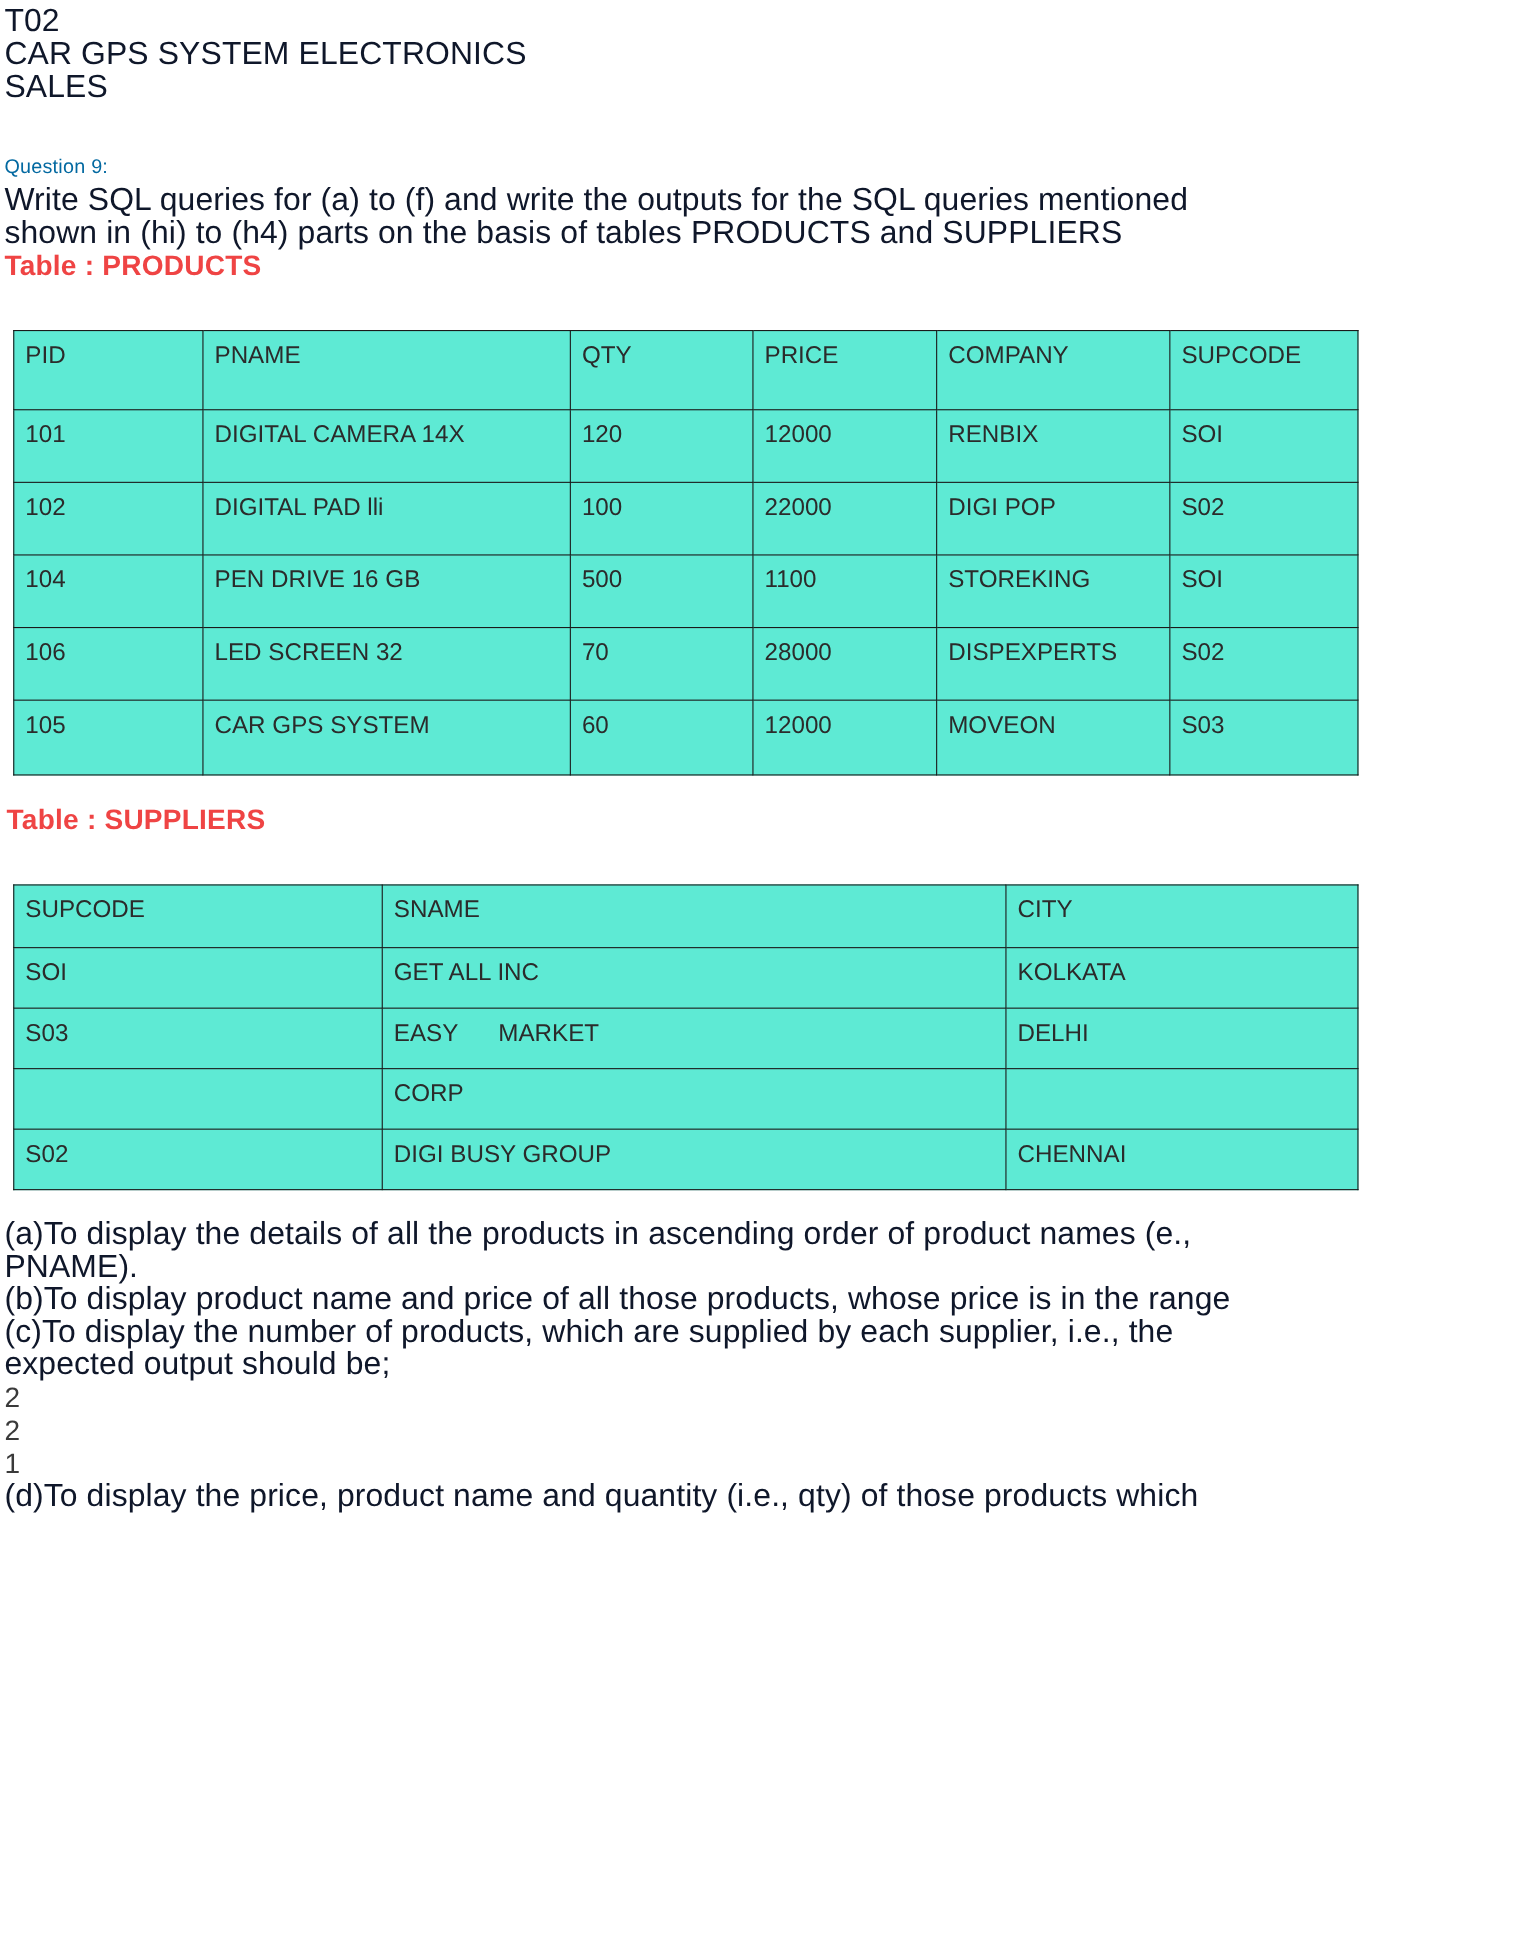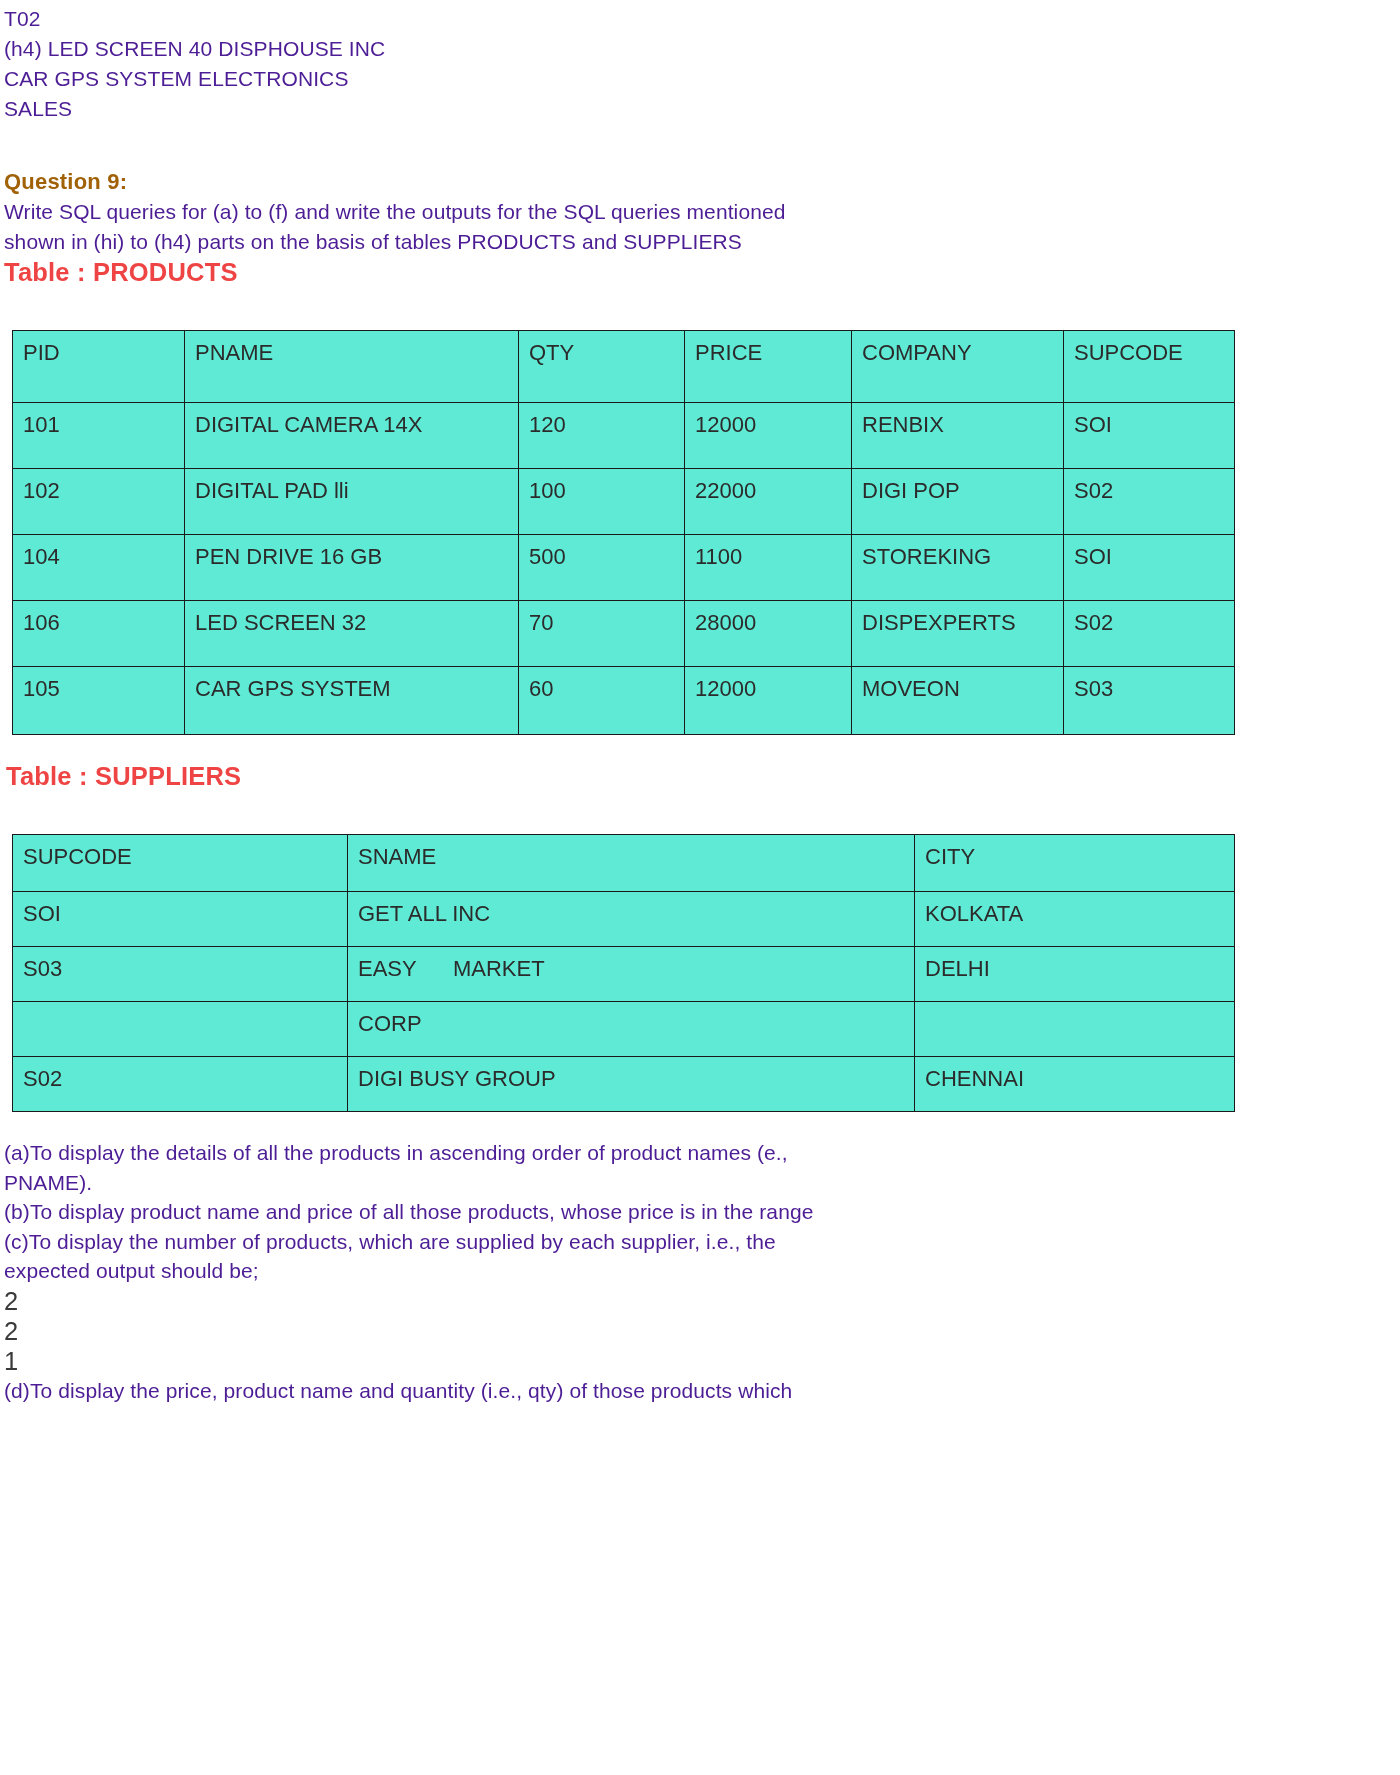--- a/index.html
+++ b/index.html
@@ -18,36 +18,36 @@
   }
   .page {
     width: 1400px;
     min-height: 1775px;
     padding: 4px 0 0 4px;
     position: relative;
   }
 
   
   .line {
-    font-size: 21px;
+    font-size: 29px;
     line-height: 30px;
-    color: #4c1d95;
+    color: #0f172a;
     white-space: pre-wrap;
     letter-spacing: 0.1px;
   }
   .tight { line-height: 29.5px; }
   .spacer-md { height: 26px; }
   .spacer-lg { height: 42px; }
 
   
   .q-heading {
-    font-size: 22px;
+    font-size: 18px;
     line-height: 31px;
-    font-weight: bold;
-    color: #a16207;
+    font-weight: normal;
+    color: #0369a1;
     letter-spacing: 0.2px;
   }
 
   
   .table-label {
     font-size: 25.5px;
     line-height: 31px;
     font-weight: bold;
     color: #ef4444;
     letter-spacing: 0.2px;
@@ -98,21 +98,20 @@
   .qlist .line { margin: 0; }
   .numline { font-size: 25.5px; line-height: 30px; color: #3a3a3a; }
 </style>
 </head>
 <body>
 
 <div class="page">
 
   <div>
     <div class="line">T02</div>
-    <div class="line">(h4) LED SCREEN 40 DISPHOUSE INC</div>
     <div class="line">CAR GPS SYSTEM ELECTRONICS</div>
     <div class="line">SALES</div>
   </div>
 
   <div class="spacer-lg"></div>
 
   <div>
     <div class="q-heading">Question 9:</div>
     <div class="line">Write SQL queries for (a) to (f) and write the outputs for the SQL queries mentioned</div>
     <div class="line">shown in (hi) to (h4) parts on the basis of tables PRODUCTS and SUPPLIERS</div>

